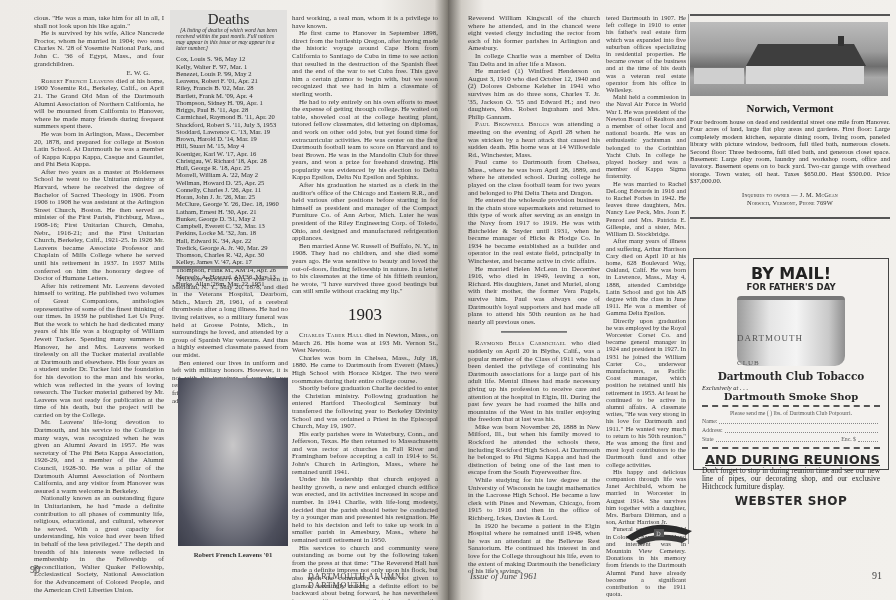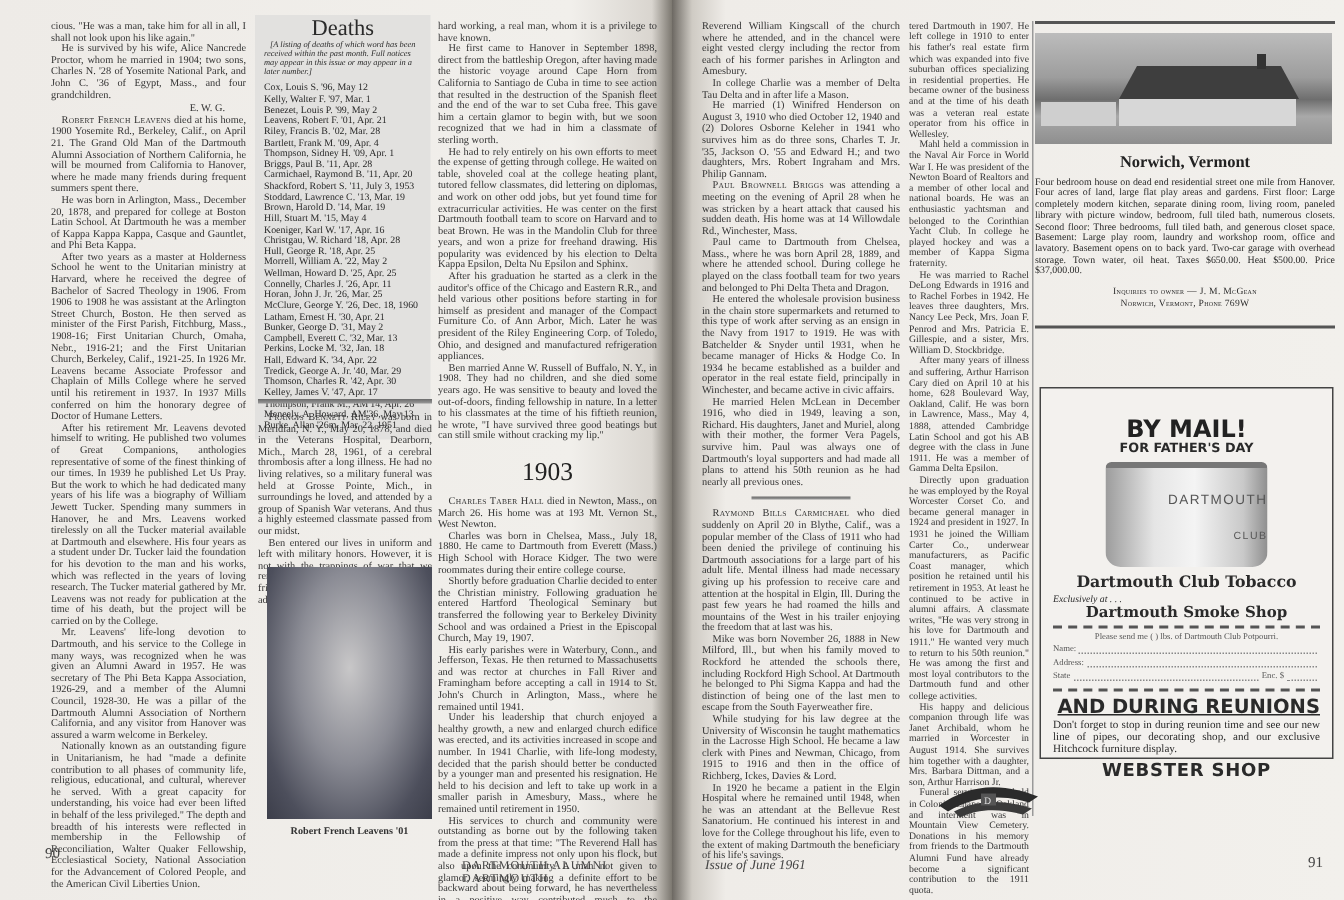--- a/index.html
+++ b/index.html
@@ -29,25 +29,25 @@
   .ad-house .topline { height: 2px; background: #555; margin-bottom: 6px; }
   .house-img { width: 198px; height: 74px; position: relative; background: linear-gradient(180deg, #bcbcbc 0%, #9d9d9d 40%, #6e6e6e 60%, #a9a9a9 75%, #8e8e8e 100%); overflow: hidden; }
   .house-roof { position: absolute; left: 56px; top: 22px; width: 120px; height: 22px; background: #3e3e3e; clip-path: polygon(10% 0, 90% 0, 100% 100%, 0 100%); }
   .house-wall { position: absolute; left: 56px; top: 44px; width: 118px; height: 18px; background: #d7d7d7; }
   .house-garage { position: absolute; left: 4px; top: 46px; width: 50px; height: 16px; background: #cfcfcf; }
   .house-chimney { position: absolute; left: 148px; top: 14px; width: 6px; height: 10px; background: #333; }
   .ad-house h3 { font-size: 11px; font-weight: bold; text-align: center; margin: 6px 0 4px; color: #222; font-family: Liberation Serif, serif; }
   .ad-house .body { font-size: 6.6px; line-height: 7.4px; text-align: justify; }
   .ad-house .inq { text-align: center; font-size: 6.4px; line-height: 8px; margin-top: 6px; }
   .ad-house .bottomline { height: 2px; background: #555; margin-top: 10px; }
-  .ad-tobacco { position: absolute; left: 245px; top: 258px; width: 196px; height: 248px; border: 1.5px solid #444; padding: 18px 8px; background: #f3f1ee; }
+  .ad-tobacco { position: absolute; left: 245px; top: 258px; width: 196px; height: 212px; border: 1.5px solid #444; padding: 6px 8px; background: #f3f1ee; }
   .ad-tobacco .bymail { font-family: "DejaVu Sans", "Liberation Sans", sans-serif; font-weight: bold; text-align: center; font-size: 16px; line-height: 17px; color: #222; }
   .ad-tobacco .ffd { font-family: "DejaVu Sans", "Liberation Sans", sans-serif; font-weight: bold; text-align: center; font-size: 8.5px; margin-bottom: 4px; }
   .tin { margin: 0 auto; width: 108px; height: 70px; border-radius: 4px 4px 10px 10px; background: linear-gradient(90deg, #9c9c9c 0%, #e5e5e5 30%, #f4f4f4 55%, #c9c9c9 85%, #8f8f8f 100%); position: relative; border-top: 4px solid #777; }
-  .tin span { position: absolute; left: 0; right: 0; text-align: right; font-family: Liberation Sans, sans-serif; color: #555; letter-spacing: 1px; }
+  .tin span { position: absolute; left: 0; right: 0; text-align: left; font-family: Liberation Serif, serif; color: #555; letter-spacing: 1px; margin-top: 17px; }
   .tin .t1 { top: 16px; font-size: 9px; }
   .tin .t2 { top: 42px; font-size: 7px; }
   .ad-tobacco .brand { font-family: "DejaVu Serif", serif; font-weight: bold; font-size: 10.5px; text-align: center; margin-top: 4px; }
   .ad-tobacco ul { list-style: none; margin-left: 20px; font-family: "DejaVu Sans", sans-serif; font-size: 6.8px; line-height: 7.4px; }
   .ad-tobacco ul li::before { content: "• "; }
   .ad-tobacco .excl { font-style: italic; font-size: 6.5px; margin-top: 2px; }
   .ad-tobacco .shop { font-family: "DejaVu Serif", serif; font-weight: bold; font-size: 10px; text-align: center; }
   .dash { border-top: 2px dashed #555; margin: 3px 0; }
   .ad-tobacco .form { font-size: 5.8px; line-height: 9px; color: #555; }
   .ad-tobacco .form .line { display: flex; }

